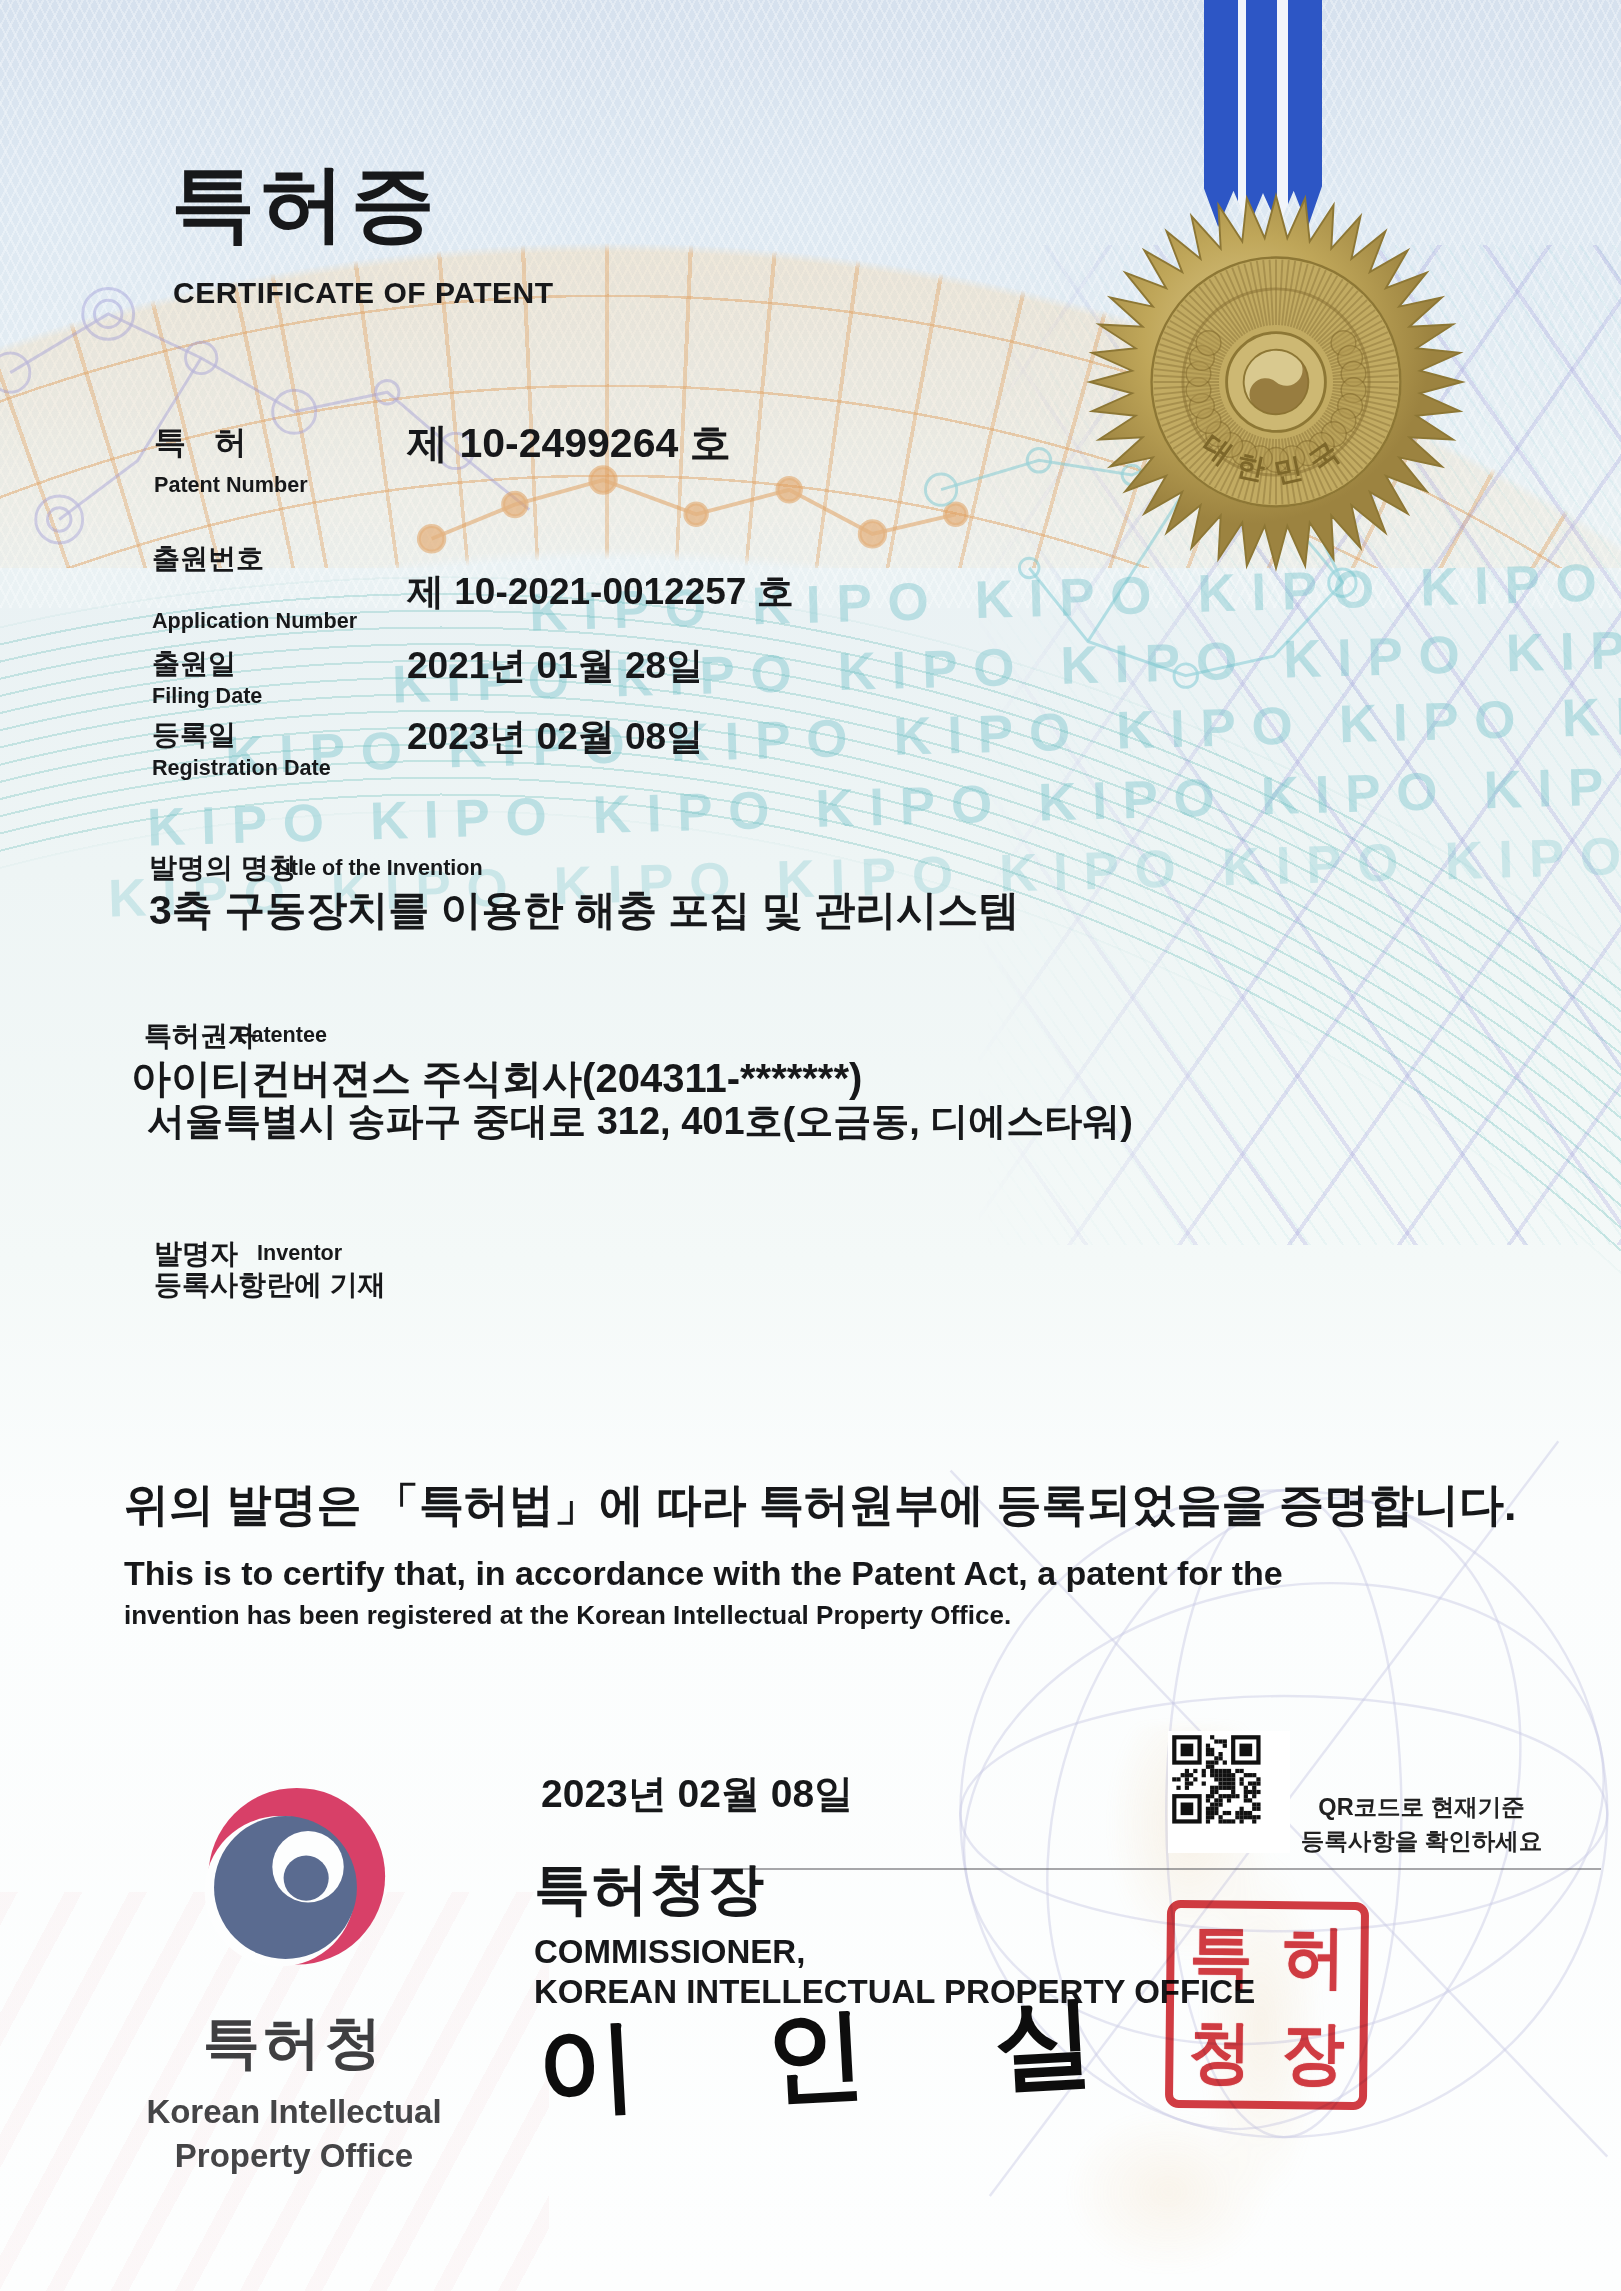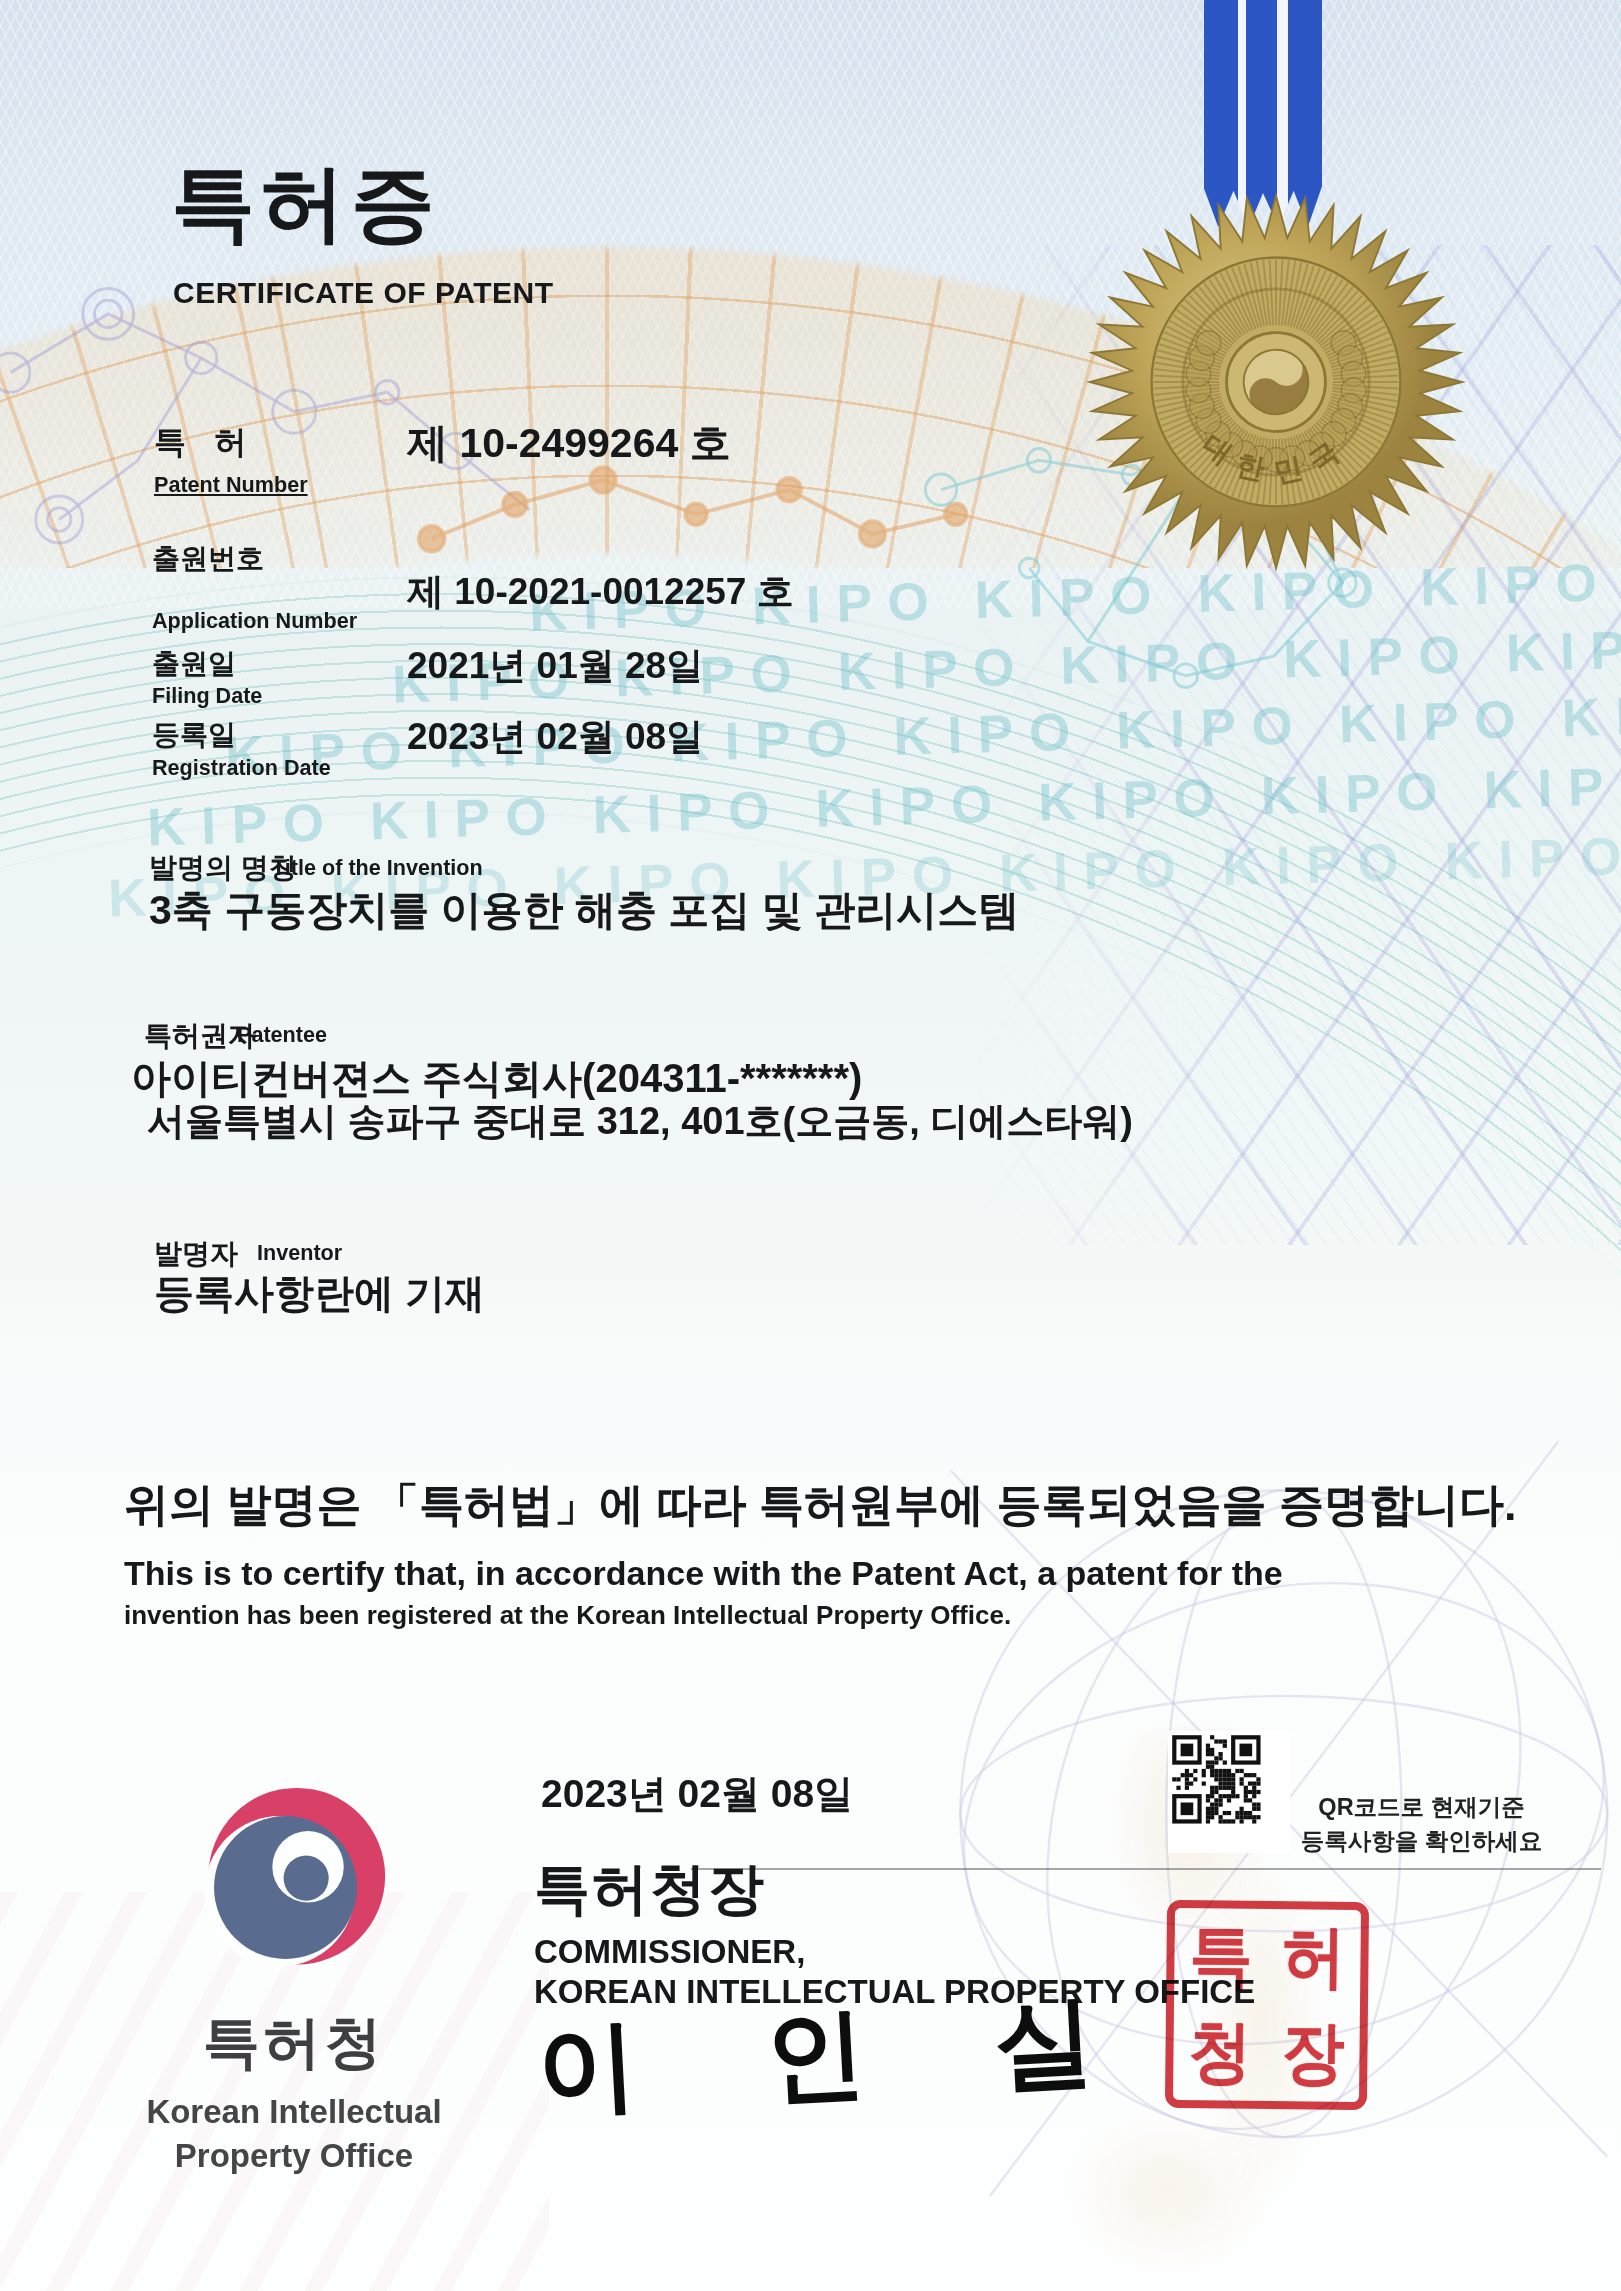--- a/index.html
+++ b/index.html
@@ -300,21 +300,21 @@
     </g>
     <text font-size="30" font-weight="bold" fill="#7d672a" letter-spacing="14" text-anchor="middle">
       <textPath href="#medalArc" startOffset="50%">대한민국</textPath>
     </text>
   </svg>
 
   <div class="abs k z title-ko" style="left:171px;top:147px;">특허증</div>
   <div class="abs k z title-en" style="left:173px;top:276px;">CERTIFICATE OF PATENT</div>
 
   <div class="abs k z lab" style="left:154px;top:421px;font-size:32px;letter-spacing:9.8px;">특 허</div>
-  <div class="abs k z lab-en" style="left:154px;top:472px;text-decoration:underline;">Patent Number</div>
+  <div class="abs k z lab-en" style="left:154px;top:472px;">Patent Number</div>
   <div class="abs k z val" style="left:407px;top:416px;font-size:41px;">제 10-2499264 호</div>
 
   <div class="abs k z lab" style="left:152px;top:540px;">출원번호</div>
   <div class="abs k z lab-en" style="left:152px;top:608px;">Application Number</div>
   <div class="abs k z val" style="left:407px;top:567px;font-size:37px;">제 10-2021-0012257 호</div>
 
   <div class="abs k z lab" style="left:152px;top:645px;">출원일</div>
   <div class="abs k z lab-en" style="left:152px;top:683px;">Filing Date</div>
   <div class="abs k z val" style="left:407px;top:641px;font-size:37px;">2021년 01월 28일</div>
 
@@ -327,21 +327,21 @@
   <div class="abs k z val" style="left:149px;top:883px;font-size:41px;">3축 구동장치를 이용한 해충 포집 및 관리시스템</div>
 
   <div class="abs k z lab" style="left:144px;top:1017px;">특허권자</div>
   <div class="abs k z lab-en" style="left:237px;top:1022px;">Patentee</div>
   <div class="abs k z val" style="left:131px;top:1051px;font-size:40px;">아이티컨버젼스 주식회사(204311-*******)</div>
   <div class="abs k z val" style="left:147px;top:1096px;font-size:38px;">서울특별시 송파구 중대로 312, 401호(오금동, 디에스타워)</div>
 
   <div class="abs k z lab" style="left:154px;top:1235px;">발명자</div>
   <div class="abs k z lab-en" style="left:257px;top:1240px;"></div>
   <div class="abs k z lab-en" style="left:257px;top:1240px;">Inventor</div>
-  <div class="abs k z val" style="left:154px;top:1266px;font-size:40px;">등록사항란에 기재</div>
+  <div class="abs k z val" style="left:154px;top:1266px;font-size:28px;">등록사항란에 기재</div>
 
   <div class="abs k z val" style="left:124px;top:1475px;font-size:45px;">위의 발명은 「특허법」에 따라 특허원부에 등록되었음을 증명합니다.</div>
   <div class="abs k z val" style="left:124px;top:1554px;font-size:34px;">This is to certify that, in accordance with the Patent Act, a patent for the</div>
   <div class="abs k z val" style="left:124px;top:1600px;font-size:26px;">invention has been registered at the Korean Intellectual Property Office.</div>
 
   <div class="abs k z val" style="left:541px;top:1767px;font-size:39px;">2023년 02월 08일</div>
   <div class="abs line" style="left:691px;top:1868px;width:910px;"></div>
   <div class="abs k z val" style="left:534px;top:1852px;font-size:56px;letter-spacing:2px;">특허청장</div>
   <div class="abs k z val" style="left:534px;top:1933px;font-size:33px;">COMMISSIONER,</div>
   <div class="abs k z val" style="left:534px;top:1973px;font-size:33px;">KOREAN INTELLECTUAL PROPERTY OFFICE</div>

